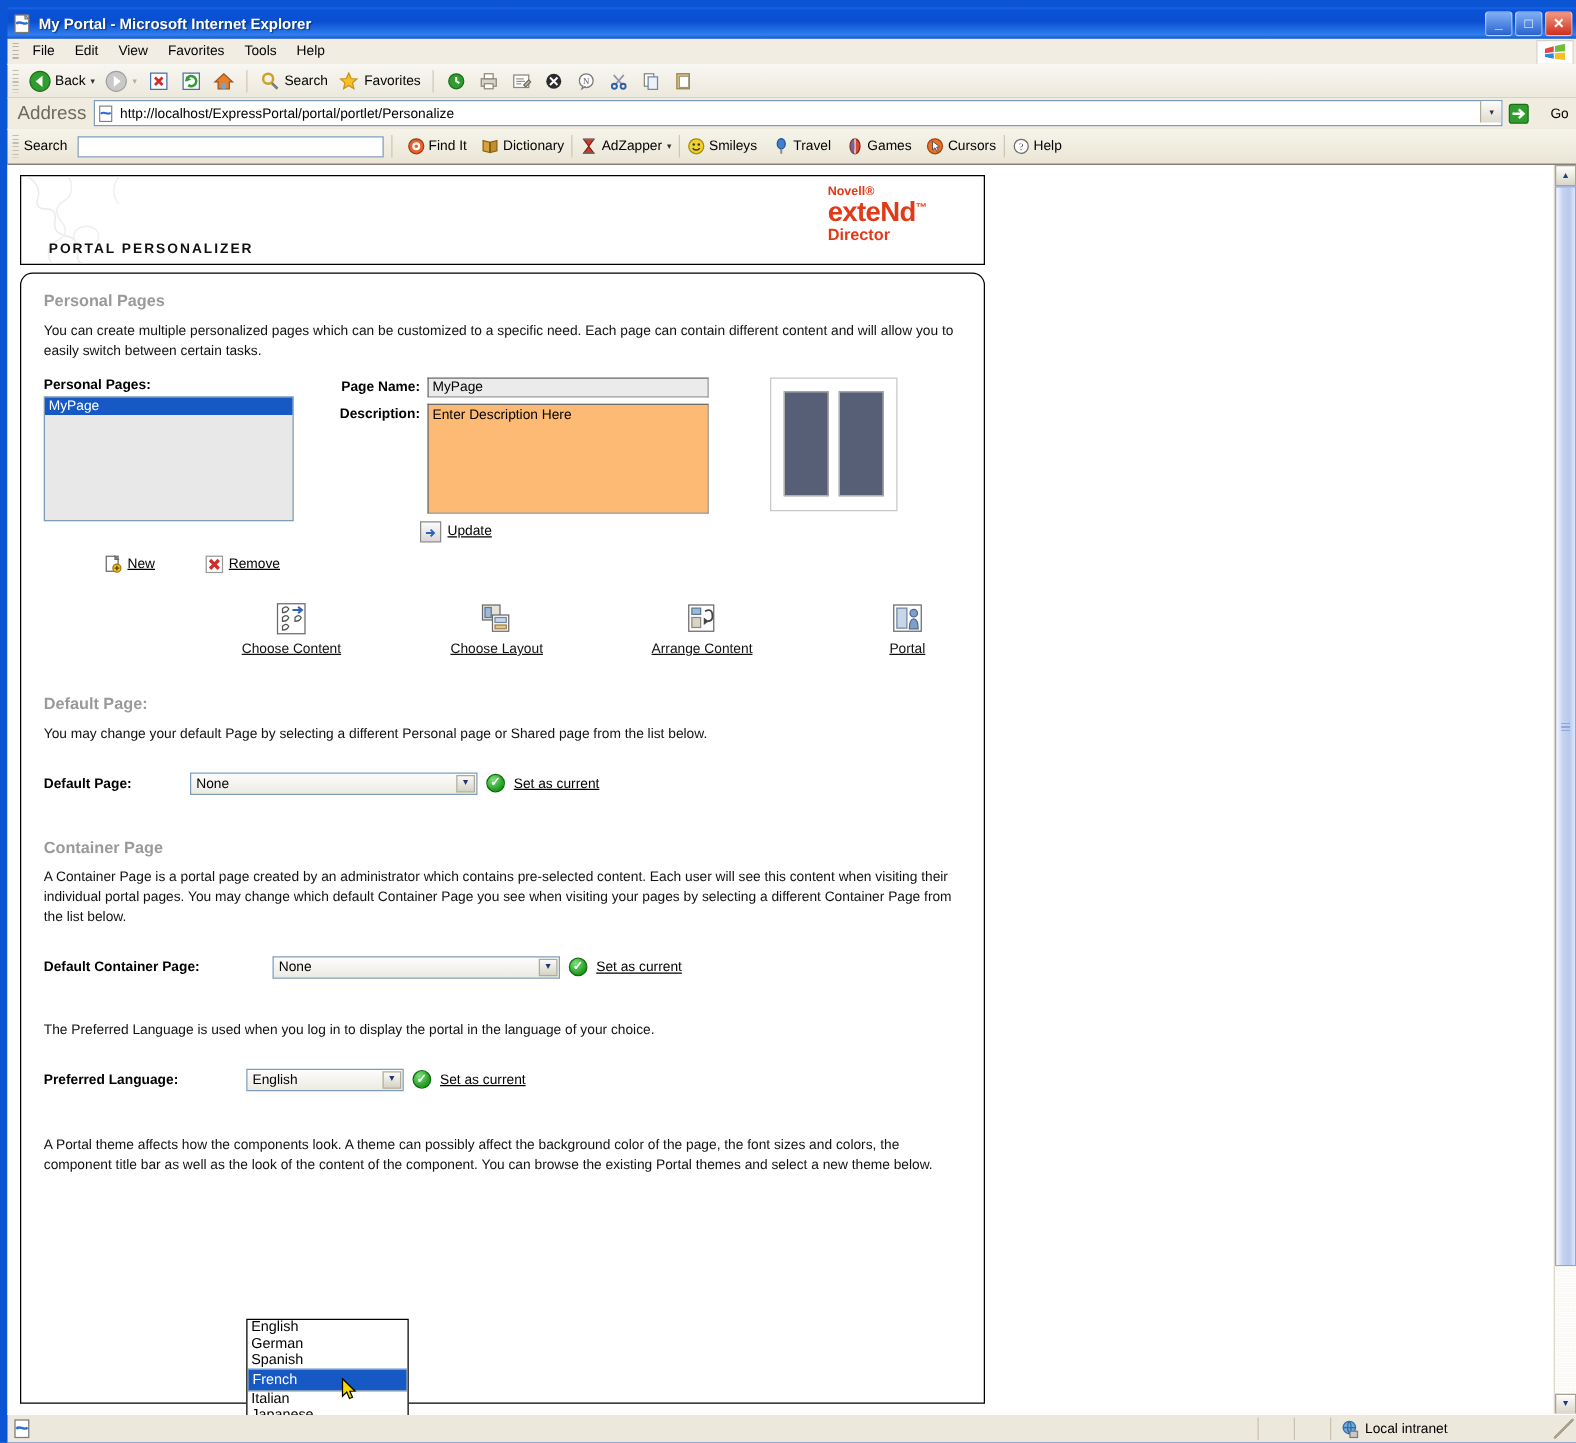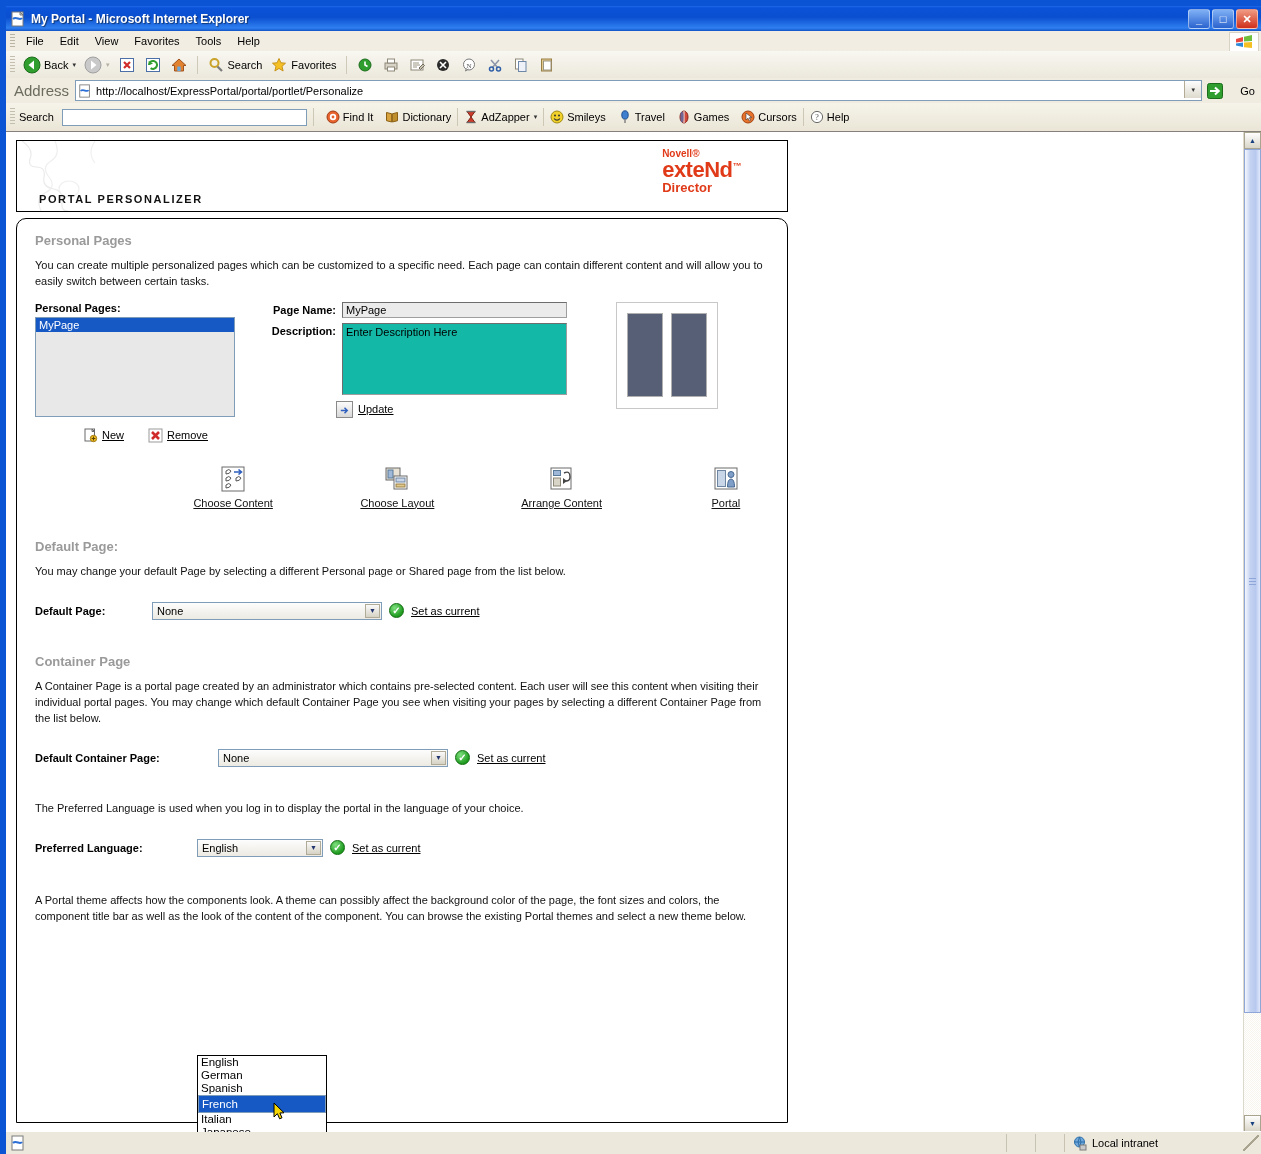--- a/index.html
+++ b/index.html
@@ -176,39 +176,39 @@
   }
   #pp-mid{margin-left:16px;width:330px;}
   .frow{display:flex;align-items:flex-start;margin-bottom:5px;}
   .frow .fl{width:80px;text-align:right;padding-right:6px;font-weight:bold;font-size:11px;padding-top:2px;}
   .inp{
     width:225px;height:16px;background:#ebebeb;border:1px solid #9e9e9e;border-top-color:#6d6d6d;
     border-left-color:#6d6d6d;font-size:11px;padding:1px 3px;box-sizing:border-box;
     font-family:"Liberation Sans",sans-serif;color:#000;
   }
   .ta{
-    width:225px;height:72px;background:#14b8a6;border:1px solid #9e9e9e;border-top-color:#6d6d6d;
+    width:225px;height:88px;background:#fdba74;border:1px solid #9e9e9e;border-top-color:#6d6d6d;
     border-left-color:#6d6d6d;font-size:11px;padding:2px 3px;box-sizing:border-box;
     font-family:"Liberation Sans",sans-serif;color:#000;resize:none;
   }
   #update-row{margin-left:80px;margin-top:6px;display:flex;align-items:center;gap:5px;}
   .blue-btn-ico{width:15px;height:15px;background:linear-gradient(180deg,#fbfbfb,#d8d8d8);
     border:1px solid #8a8a8a;display:flex;align-items:center;justify-content:center;}
   .lnk{color:#000;text-decoration:underline;font-size:11px;cursor:pointer;}
 
   #pp-right{margin-left:30px;}
   #layout-preview{
     width:100px;height:105px;border:1px solid #c8c8c8;background:#fff;
     display:flex;align-items:center;justify-content:center;gap:8px;
   }
   #layout-preview .col{
     width:34px;height:82px;background:#565f76;border:1px solid #b0b0b0;
   }
 
-  #nr-row{display:flex;align-items:flex-start;gap:24px;margin:10px 0 0 48px;}
+  #nr-row{display:flex;align-items:flex-start;gap:40px;margin:10px 0 0 48px;}
   .nr-item{display:flex;align-items:center;gap:4px;}
   .nr-ico{width:15px;height:15px;display:inline-block;position:relative;}
 
   #actions{display:flex;margin:22px 0 0 155px;gap:78px;}
   .act{width:95px;text-align:center;}
   .act .aico{width:28px;height:28px;margin:0 auto 4px auto;display:block;}
   .act .albl{font-size:11px;text-decoration:underline;color:#111;cursor:pointer;}
 
   .group{margin-top:26px;}
   .ctl-row{display:flex;align-items:center;margin-top:22px;gap:7px;}

